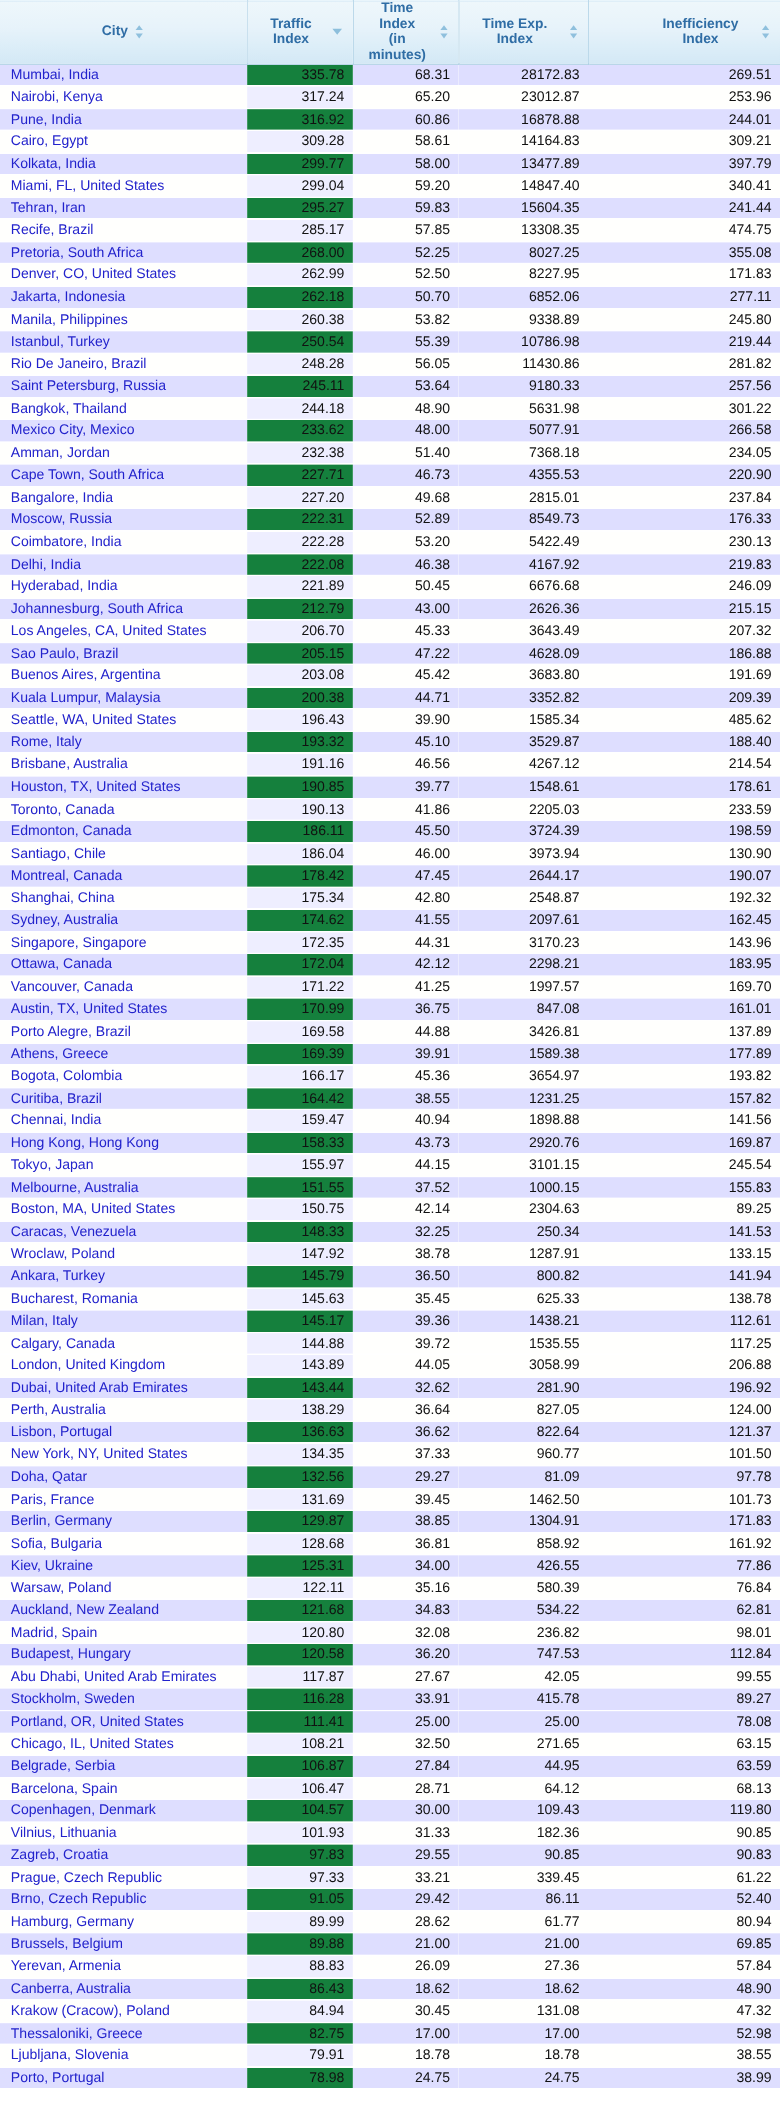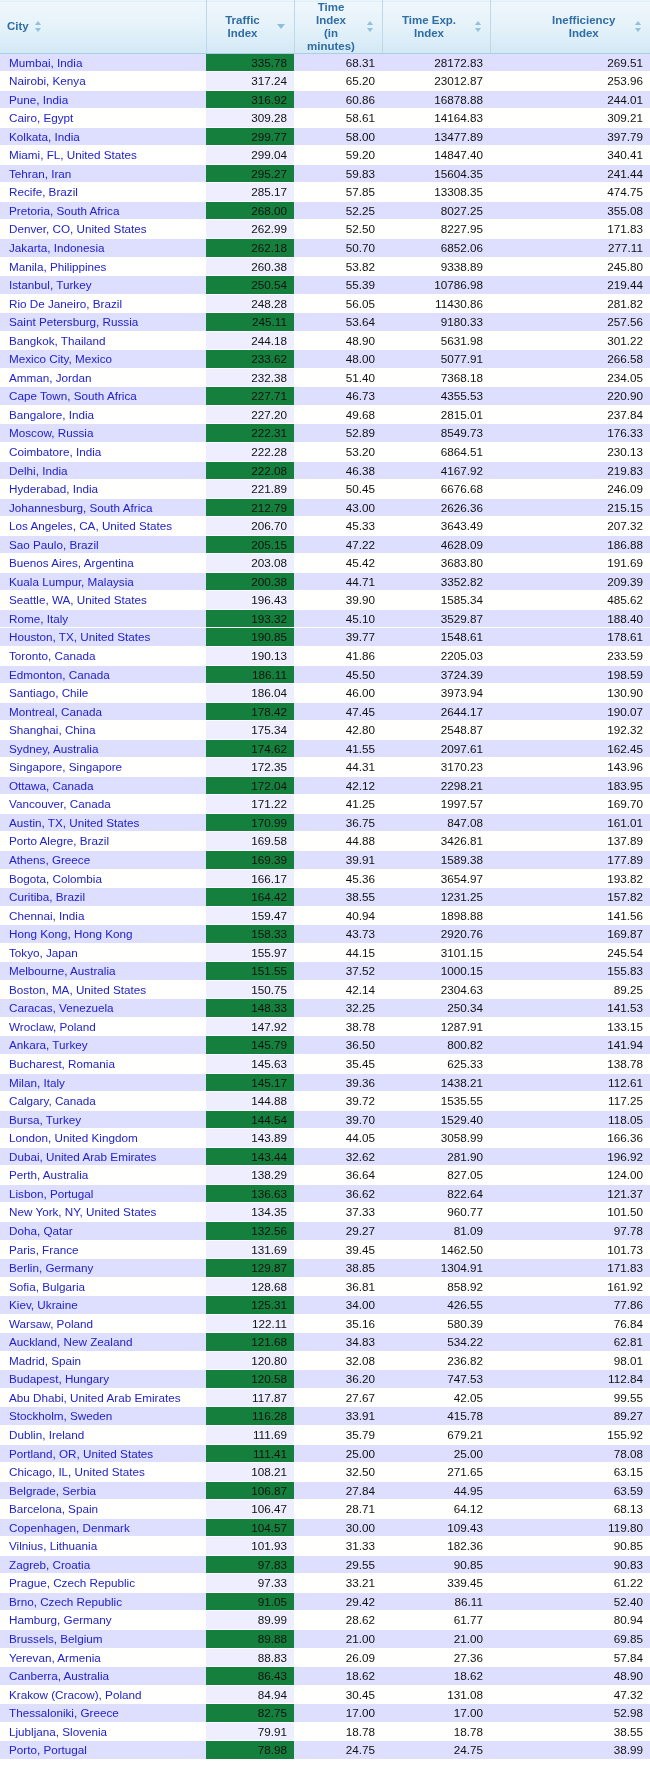--- a/index.html
+++ b/index.html
@@ -39,21 +39,21 @@
     white-space: normal;
   }
   thead th:last-child { border-right: none; padding-left: 48px; }
   th .th-inner {
     display: flex;
     align-items: center;
     justify-content: center;
     gap: 5px;
     width: 100%;
   }
-  th.col-city .th-inner { justify-content: flex-start; }
+  th.col-city .th-inner { justify-content: center; }
   th .th-label { display: inline-block; }
   th .th-label .sub { display: block; }
   .sort-icon {
     flex: 0 0 auto;
     width: 9px; height: 13px;
     display: inline-block;
     position: relative;
   }
   .sort-icon .up, .sort-icon .dn {
     position: absolute; left: 1px;
@@ -311,21 +311,21 @@
           <td class="city">Moscow, Russia</td>
           <td class="sorted">222.31</td>
           <td>52.89</td>
           <td>8549.73</td>
           <td>176.33</td>
         </tr>
         <tr class="even">
           <td class="city">Coimbatore, India</td>
           <td class="sorted">222.28</td>
           <td>53.20</td>
-          <td>6864.51</td>
+          <td>5422.49</td>
           <td>230.13</td>
         </tr>
         <tr class="odd">
           <td class="city">Delhi, India</td>
           <td class="sorted">222.08</td>
           <td>46.38</td>
           <td>4167.92</td>
           <td>219.83</td>
         </tr>
         <tr class="even">
@@ -377,20 +377,27 @@
           <td>1585.34</td>
           <td>485.62</td>
         </tr>
         <tr class="odd">
           <td class="city">Rome, Italy</td>
           <td class="sorted">193.32</td>
           <td>45.10</td>
           <td>3529.87</td>
           <td>188.40</td>
         </tr>
+        <tr class="even">
+          <td class="city">Brisbane, Australia</td>
+          <td class="sorted">191.16</td>
+          <td>46.56</td>
+          <td>4267.12</td>
+          <td>214.54</td>
+        </tr>
         <tr class="odd">
           <td class="city">Houston, TX, United States</td>
           <td class="sorted">190.85</td>
           <td>39.77</td>
           <td>1548.61</td>
           <td>178.61</td>
         </tr>
         <tr class="even">
           <td class="city">Toronto, Canada</td>
           <td class="sorted">190.13</td>
@@ -559,33 +566,26 @@
           <td>1438.21</td>
           <td>112.61</td>
         </tr>
         <tr class="even">
           <td class="city">Calgary, Canada</td>
           <td class="sorted">144.88</td>
           <td>39.72</td>
           <td>1535.55</td>
           <td>117.25</td>
         </tr>
-        <tr class="odd">
-          <td class="city">Bursa, Turkey</td>
-          <td class="sorted">144.54</td>
-          <td>39.70</td>
-          <td>1529.40</td>
-          <td>118.05</td>
-        </tr>
         <tr class="even">
           <td class="city">London, United Kingdom</td>
           <td class="sorted">143.89</td>
           <td>44.05</td>
           <td>3058.99</td>
-          <td>166.36</td>
+          <td>206.88</td>
         </tr>
         <tr class="odd">
           <td class="city">Dubai, United Arab Emirates</td>
           <td class="sorted">143.44</td>
           <td>32.62</td>
           <td>281.90</td>
           <td>196.92</td>
         </tr>
         <tr class="even">
           <td class="city">Perth, Australia</td>
@@ -678,27 +678,20 @@
           <td>42.05</td>
           <td>99.55</td>
         </tr>
         <tr class="odd">
           <td class="city">Stockholm, Sweden</td>
           <td class="sorted">116.28</td>
           <td>33.91</td>
           <td>415.78</td>
           <td>89.27</td>
         </tr>
-        <tr class="even">
-          <td class="city">Dublin, Ireland</td>
-          <td class="sorted">111.69</td>
-          <td>35.79</td>
-          <td>679.21</td>
-          <td>155.92</td>
-        </tr>
         <tr class="odd">
           <td class="city">Portland, OR, United States</td>
           <td class="sorted">111.41</td>
           <td>25.00</td>
           <td>25.00</td>
           <td>78.08</td>
         </tr>
         <tr class="even">
           <td class="city">Chicago, IL, United States</td>
           <td class="sorted">108.21</td>

